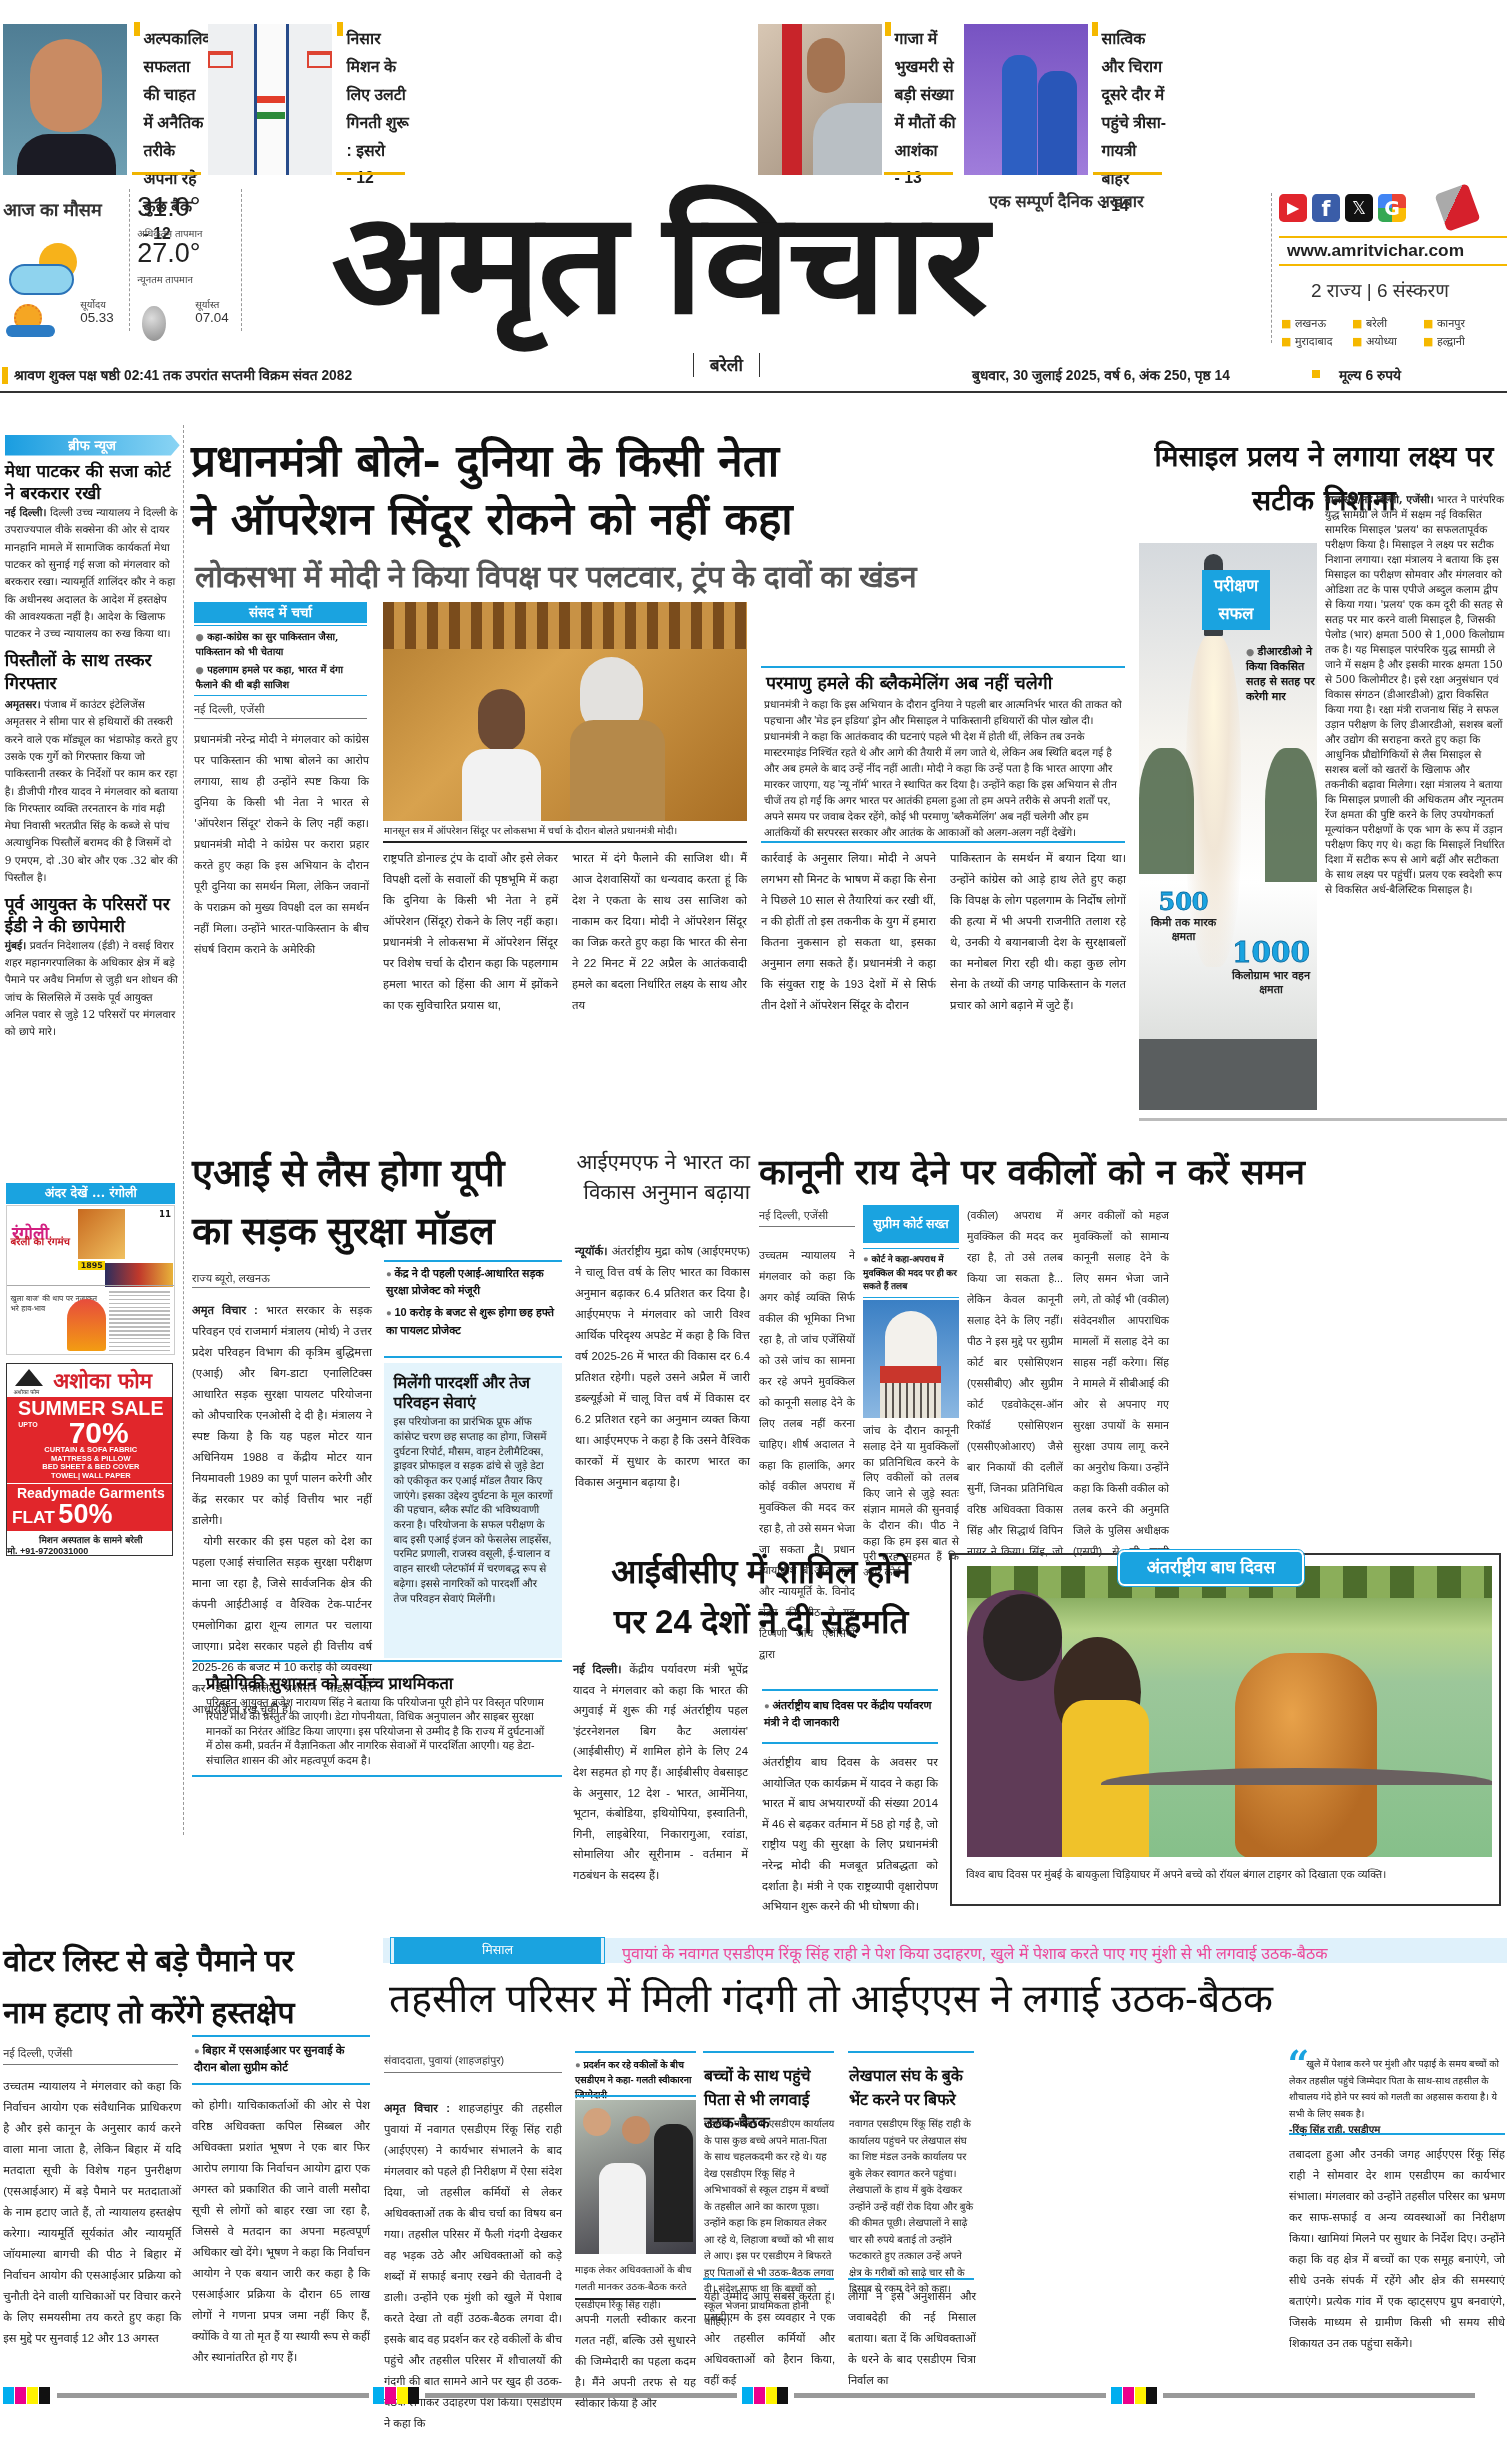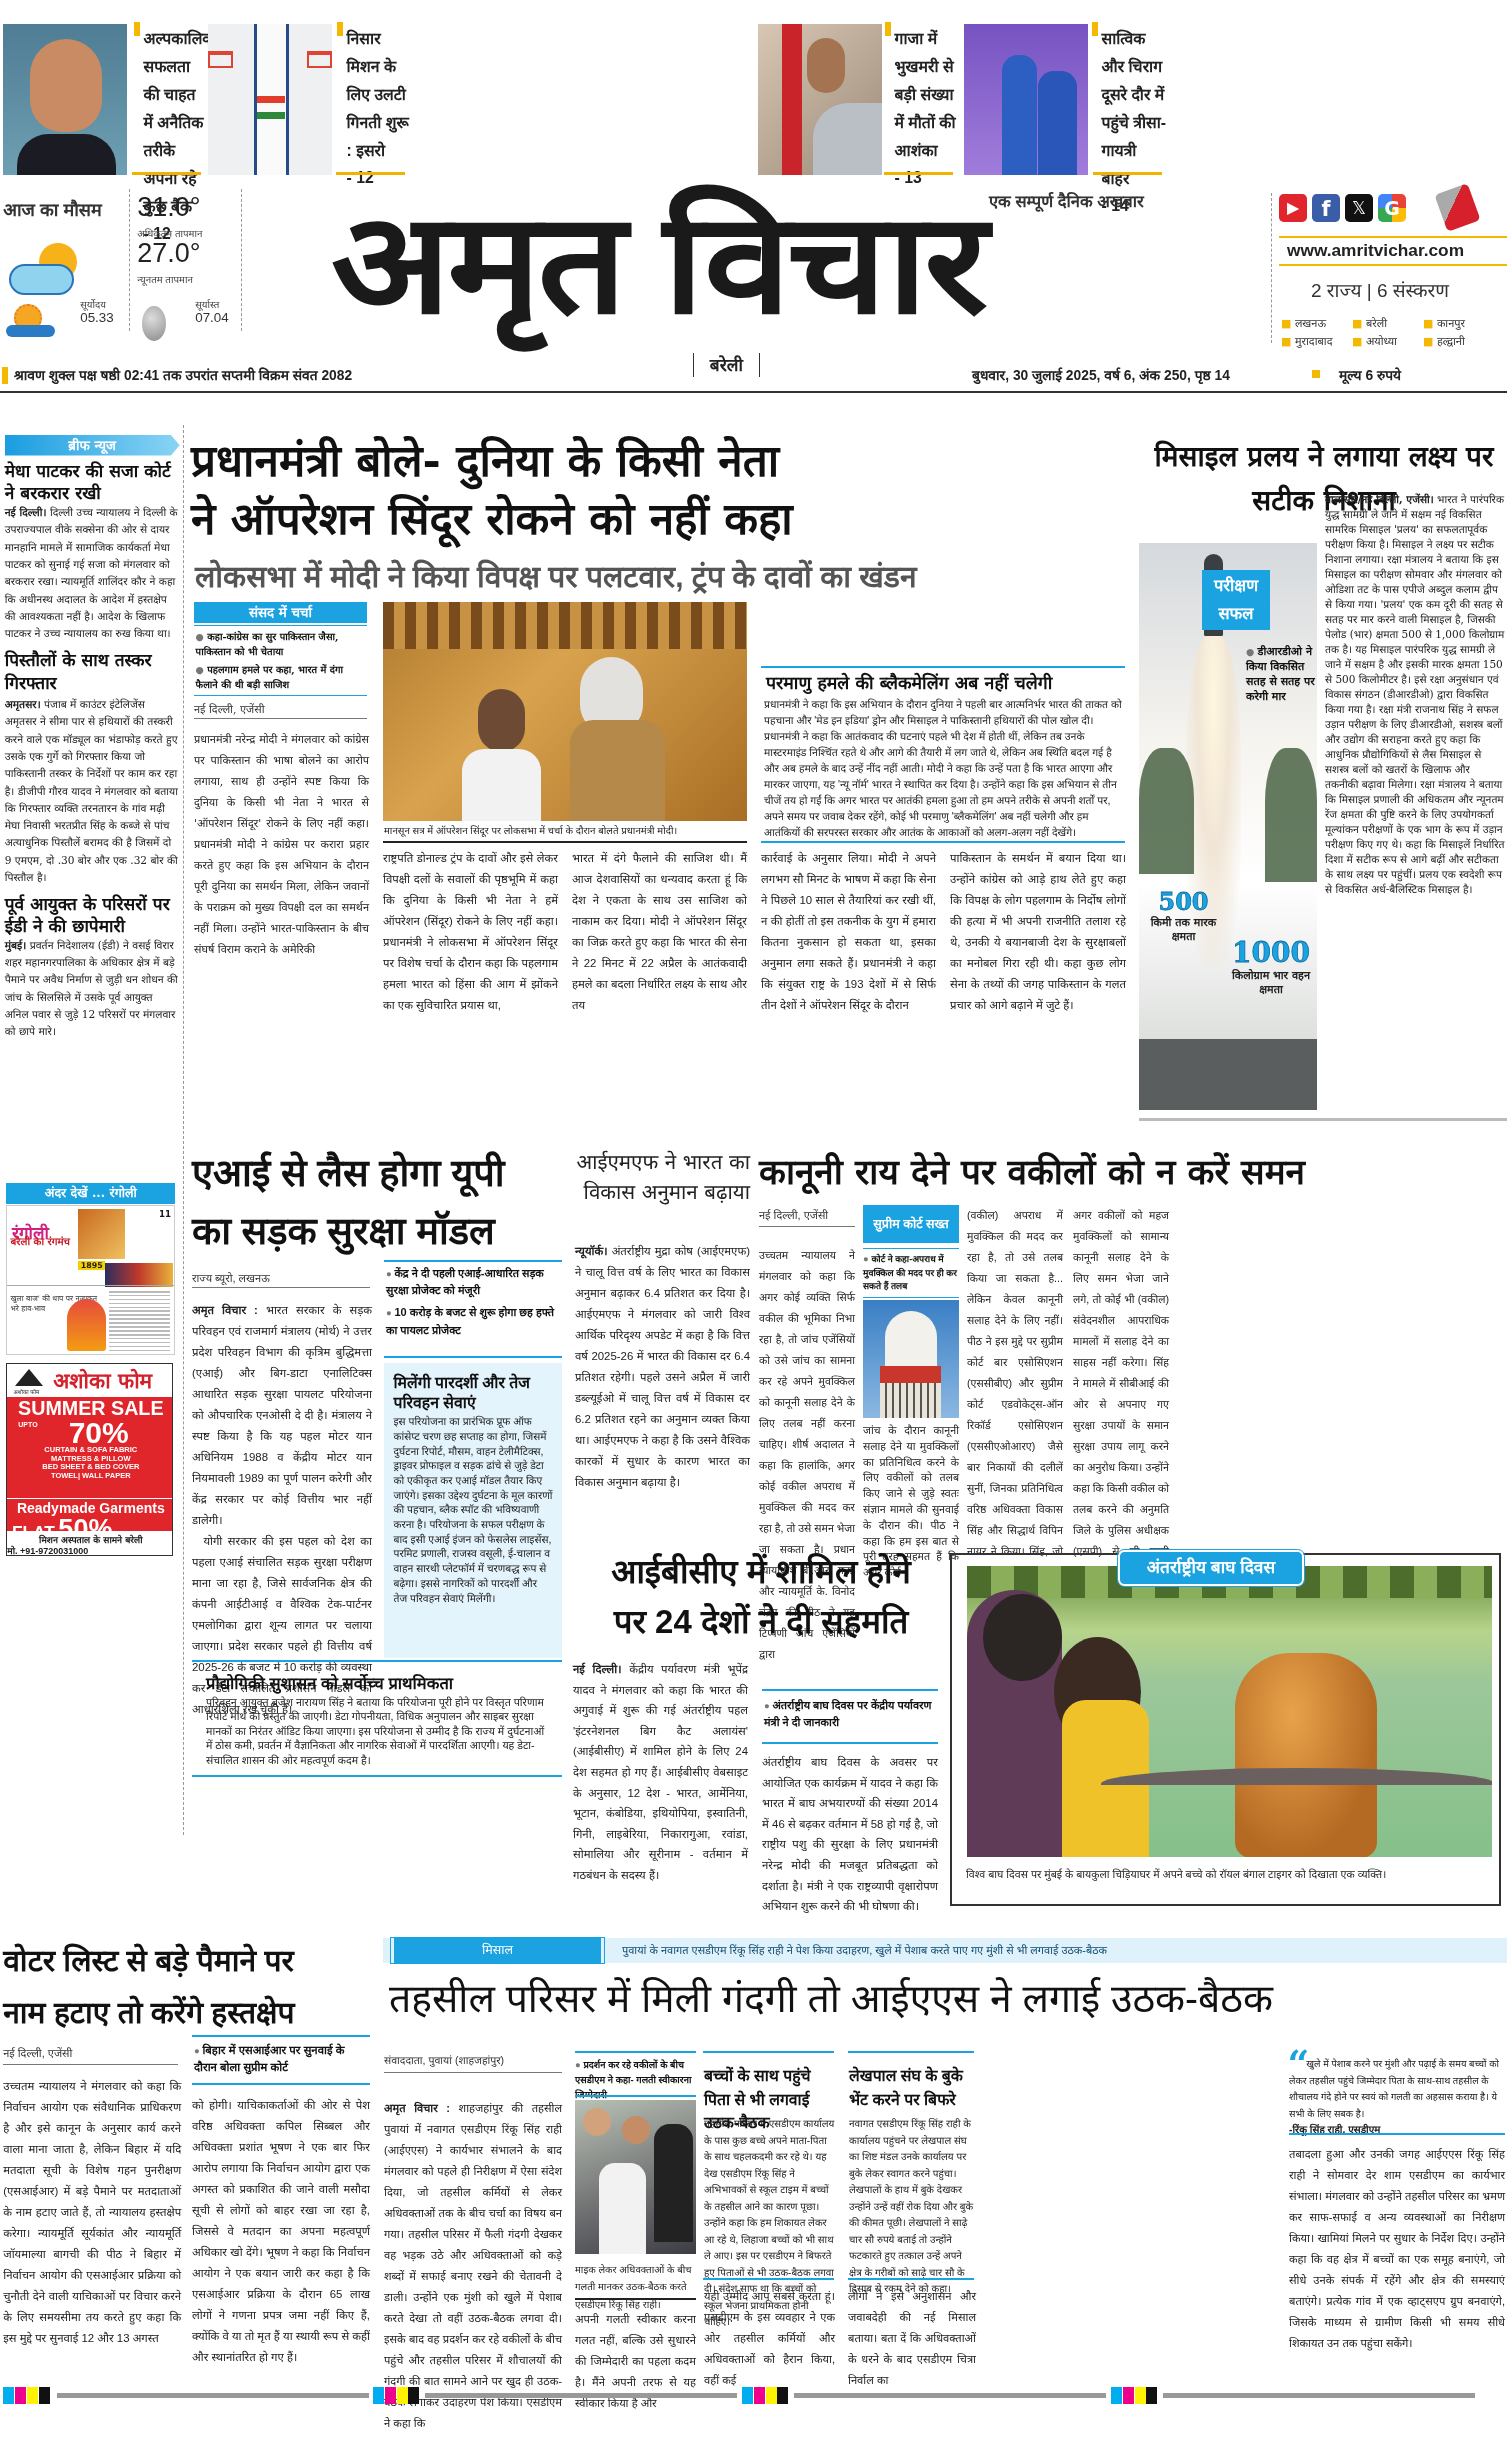--- a/index.html
+++ b/index.html
@@ -170,21 +170,21 @@
   <div style="position:absolute;left:7.9px;top:4.7px;width:0;height:0;border-left:14px solid transparent;border-right:14px solid transparent;border-bottom:17.3px solid #222"></div>
   <div class="serif" style="position:absolute;left:6.3px;top:23.6px;font-size:5.5px">अशोका फोम</div>
   <div class="serif" style="position:absolute;left:46px;top:1.6px;font-size:21px;font-weight:bold;color:#d4202b">अशोका फोम</div>
   <div style="position:absolute;left:0;top:33px;width:167px;height:134px;background:#e1262b;color:#fff;text-align:center;font-family:'Liberation Sans',sans-serif;font-weight:bold">
     <div style="font-size:19.7px;line-height:22px">SUMMER SALE</div>
     <div style="position:relative;height:27px"><span style="position:absolute;left:11px;top:1.6px;font-size:7px">UPTO</span><span style="font-size:30px;line-height:27px;margin-left:15.8px">70%</span></div>
     <div style="font-size:7.5px;line-height:8.7px">
       <div>CURTAIN &amp; SOFA FABRIC</div>
       <div>MATTRESS &amp; PILLOW</div>
       <div>BED SHEET &amp; BED COVER</div>
-      <div style="border-bottom:0.8px solid #fff;padding-bottom:17px">TOWEL| WALL PAPER</div>
+      <div style="border-bottom:0.8px solid #fff;padding-bottom:2px">TOWEL| WALL PAPER</div>
     </div>
     <div style="font-size:14px;line-height:19px">Readymade Garments</div>
     <div style="text-align:left;padding-left:4.7px;line-height:23.6px"><span style="font-size:17.3px">FLAT</span> <span style="font-size:27px">50%</span></div>
     <div style="line-height:23.6px"><span style="font-size:27px">80%</span> <sup style="font-size:11px">TO</sup></div>
   </div>
   <div class="serif" style="position:absolute;left:0;top:169px;width:167px;text-align:center;font-size:9px;font-weight:bold">मिशन अस्पताल के सामने बरेली</div>
   <div class="cond" style="position:absolute;left:0;top:180px;width:167px;font-size:9px;font-weight:bold">मो. +91-9720031000</div>
 </div>
 
 <div class="abs serif" style="left:191px;top:432px;width:945px;font-size:44px;line-height:57px;font-weight:bold;color:#111;white-space:nowrap">प्रधानमंत्री बोले- दुनिया के किसी नेता</div>
@@ -319,21 +319,21 @@
 <div class="abs cond" style="left:3.2px;top:2045px;font-size:11px;color:#333">नई दिल्ली, एजेंसी</div>
 <div class="abs grayrule" style="left:3.2px;top:2064px;width:175px"></div>
 <div class="abs p cond" style="left:3.2px;top:2076px;width:178px;font-size:11.4px;line-height:21px">उच्चतम न्यायालय ने मंगलवार को कहा कि निर्वाचन आयोग एक संवैधानिक प्राधिकरण है और इसे कानून के अनुसार कार्य करने वाला माना जाता है, लेकिन बिहार में यदि मतदाता सूची के विशेष गहन पुनरीक्षण (एसआईआर) में बड़े पैमाने पर मतदाताओं के नाम हटाए जाते हैं, तो न्यायालय हस्तक्षेप करेगा। न्यायमूर्ति सूर्यकांत और न्यायमूर्ति जॉयमाल्या बागची की पीठ ने बिहार में निर्वाचन आयोग की एसआईआर प्रक्रिया को चुनौती देने वाली याचिकाओं पर विचार करने के लिए समयसीमा तय करते हुए कहा कि इस मुद्दे पर सुनवाई 12 और 13 अगस्त</div>
 <div class="abs bluerule" style="left:192px;top:2035px;width:178px;height:2.4px"></div>
 <div class="abs bul cond" style="left:194px;top:2042px;width:175px;font-size:11.4px;line-height:17.3px">बिहार में एसआईआर पर सुनवाई के दौरान बोला सुप्रीम कोर्ट</div>
 <div class="abs bluerule" style="left:192px;top:2083px;width:178px;height:2.4px"></div>
 <div class="abs p cond" style="left:192px;top:2095px;width:178px;font-size:11.4px;line-height:21px">को होगी। याचिकाकर्ताओं की ओर से पेश वरिष्ठ अधिवक्ता कपिल सिब्बल और अधिवक्ता प्रशांत भूषण ने एक बार फिर आरोप लगाया कि निर्वाचन आयोग द्वारा एक अगस्त को प्रकाशित की जाने वाली मसौदा सूची से लोगों को बाहर रखा जा रहा है, जिससे वे मतदान का अपना महत्वपूर्ण अधिकार खो देंगे। भूषण ने कहा कि निर्वाचन आयोग ने एक बयान जारी कर कहा है कि एसआईआर प्रक्रिया के दौरान 65 लाख लोगों ने गणना प्रपत्र जमा नहीं किए हैं, क्योंकि वे या तो मृत हैं या स्थायी रूप से कहीं और स्थानांतरित हो गए हैं।</div>
 
 <div class="abs" style="left:383px;top:1938px;width:1125px;height:25px;background:#dff1fb"></div>
 <div class="abs blueband cond" style="left:391px;top:1938px;width:213px;height:25px;line-height:25px;font-size:12.6px;font-weight:normal;border-left:3.2px solid #dff1fb;border-right:3.2px solid #dff1fb;outline:1.6px solid #1aa3e0">मिसाल</div>
-<div class="abs cond" style="left:622px;top:1942px;font-size:11px;color:#0c4a6e;white-space:nowrap">पुवायां के नवागत एसडीएम रिंकू सिंह राही ने पेश किया उदाहरण, खुले में पेशाब करते पाए गए मुंशी से भी लगवाई उठक-बैठक</div>
+<div class="abs cond" style="left:622px;top:1942px;font-size:16px;color:#ec4899;white-space:nowrap">पुवायां के नवागत एसडीएम रिंकू सिंह राही ने पेश किया उदाहरण, खुले में पेशाब करते पाए गए मुंशी से भी लगवाई उठक-बैठक</div>
 <div class="abs cond" style="left:389px;top:1969px;font-size:39px;line-height:60px;color:#111;white-space:nowrap">तहसील परिसर में मिली गंदगी तो आईएएस ने लगाई उठक-बैठक</div>
 <div class="abs cond" style="left:384px;top:2053px;font-size:10.6px;color:#333">संवाददाता, पुवायां (शाहजहांपुर)</div>
 <div class="abs grayrule" style="left:384px;top:2072px;width:178px"></div>
 <div class="abs p cond" style="left:384px;top:2098px;width:178px;font-size:11.2px;line-height:21px">
   <b>अमृत विचार :</b> <span>शाहजहांपुर की तहसील पुवायां में नवागत एसडीएम रिंकू सिंह राही (आईएएस) ने कार्यभार संभालने के बाद मंगलवार को पहले ही निरीक्षण में ऐसा संदेश दिया, जो तहसील कर्मियों से लेकर अधिवक्ताओं तक के बीच चर्चा का विषय बन गया। तहसील परिसर में फैली गंदगी देखकर वह भड़क उठे और अधिवक्ताओं को कड़े शब्दों में सफाई बनाए रखने की चेतावनी दे डाली। उन्होंने एक मुंशी को खुले में पेशाब करते देखा तो वहीं उठक-बैठक लगवा दी। इसके बाद वह प्रदर्शन कर रहे वकीलों के बीच पहुंचे और तहसील परिसर में शौचालयों की गंदगी की बात सामने आने पर खुद ही उठक-बैठक लगाकर उदाहरण पेश किया। एसडीएम ने कहा कि</span>
 </div>
 <div class="abs bluerule" style="left:575px;top:2051px;width:121px;height:2.4px"></div>
 <div class="abs bul cond" style="left:575px;top:2057px;width:121px;font-size:9.5px;line-height:15px">प्रदर्शन कर रहे वकीलों के बीच एसडीएम ने कहा- गलती स्वीकारना जिम्मेदारी</div>
 <div class="abs bluerule" style="left:575px;top:2095px;width:121px;height:2.4px"></div>
 <div class="abs photo" style="left:575px;top:2100px;width:121px;height:154px;background:linear-gradient(160deg,#b9c2b6,#6d6e70 60%,#3c3c44);">

